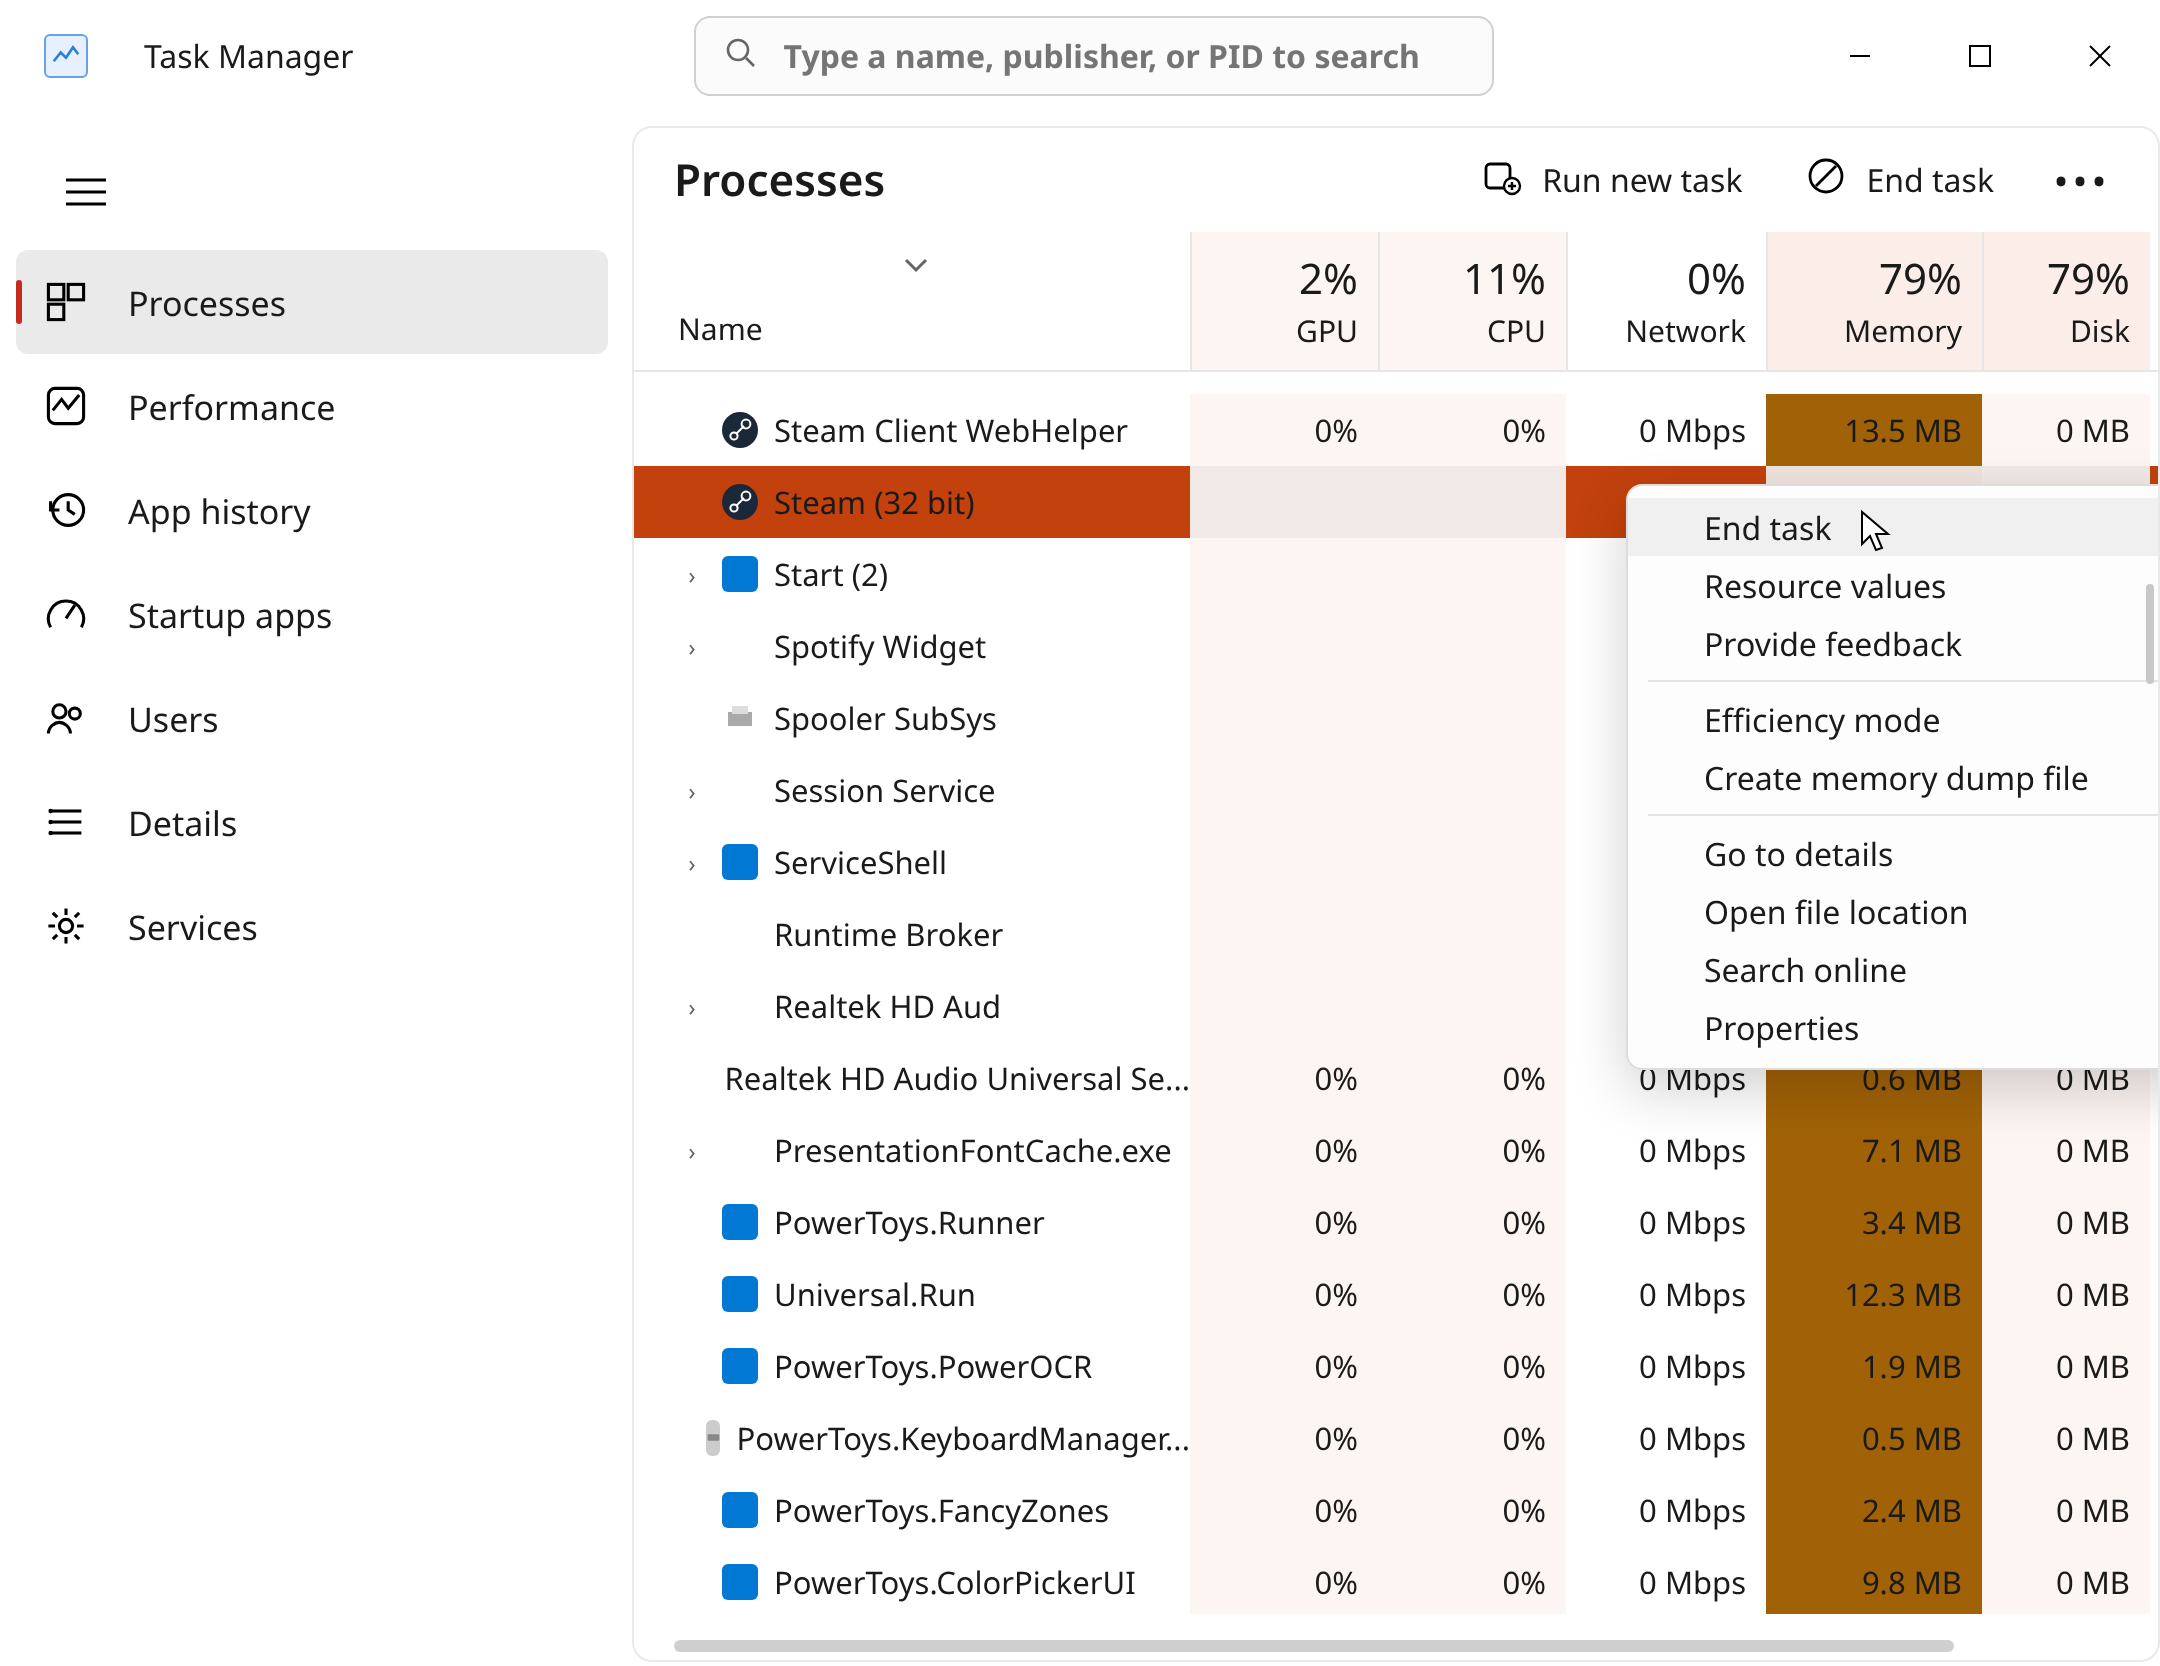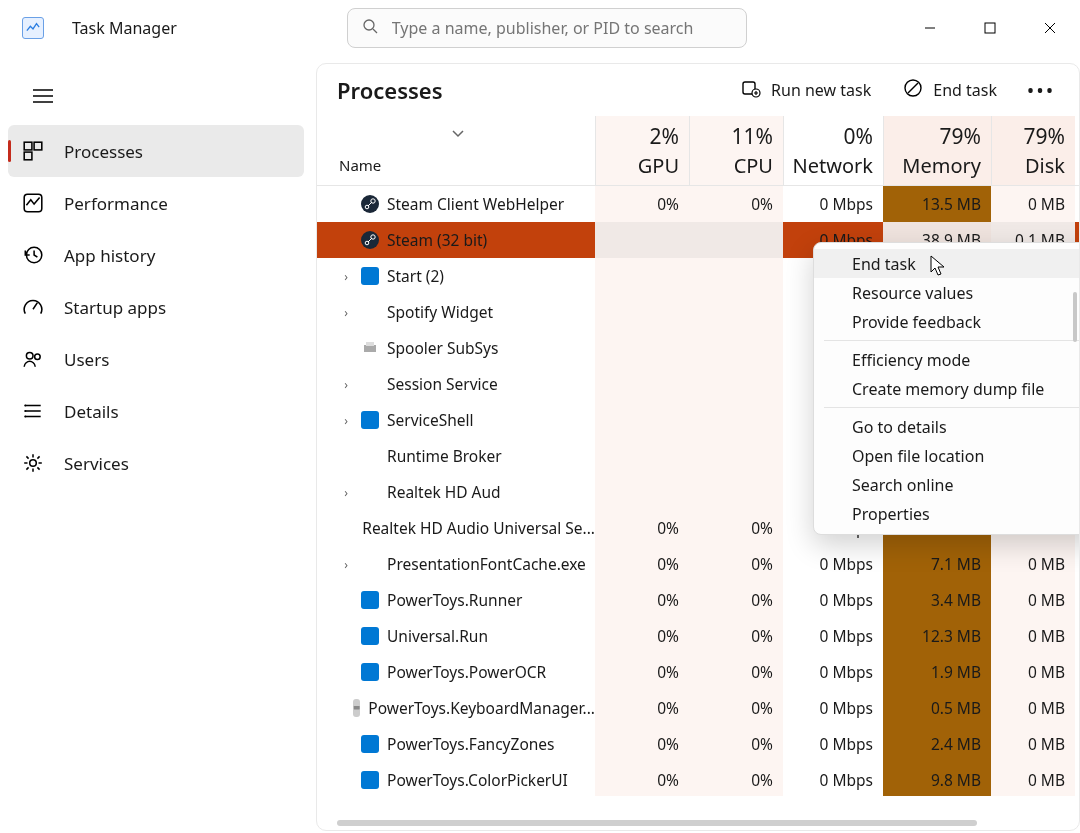--- a/index.html
+++ b/index.html
@@ -4,21 +4,21 @@
 <style>
   * { box-sizing: border-box; margin: 0; padding: 0; font-family: "Segoe UI", system-ui, sans-serif; }
   html, body { width: 1080px; height: 833px; overflow: hidden; background: #ffffff; color: #1a1a1a; }
 
   
   .titlebar { height: 55px; display: flex; align-items: center; padding-left: 22px; }
   .app-icon { width: 22px; height: 22px; background: #e6f0ff; border: 1px solid #6aa0e6; border-radius: 3px; display:flex;align-items:center;justify-content:center;}
   .app-icon svg { width:14px;height:14px;}
   .app-title { margin-left: 28px; font-size: 16px; }
   .searchbar { margin-left: 170px; width: 400px; height: 40px; border-radius: 8px; border: 1px solid #d0d0d0; background: #fbfbfb; display:flex; align-items:center; padding:0 14px; gap:14px;}
-  .searchbar input { border:none; background:transparent; outline:none; font-size:16px; color:#15803d; width:100%;}
+  .searchbar input { border:none; background:transparent; outline:none; font-size:16px; color:#15803d; width:100%;font-weight:bold;}
   .window-controls { margin-left:auto; display:flex; }
   .win-btn { width:60px; height:40px; display:flex; align-items:center; justify-content:center; }
   .win-btn svg { width:14px; height:14px; }
 
   
   .body { display:flex; height:778px; }
   .sidebar { width: 312px; padding-top: 18px; display:flex; flex-direction:column; background:#fff; }
   .hamburger { width:46px; height:46px; margin-left:20px; display:flex; align-items:center; justify-content:center; border-radius:6px;}
   .nav { margin-top:6px; padding-left:8px; padding-right:8px; }
   .nav-item { height:52px; display:flex; align-items:center; gap:20px; padding-left:14px; border-radius:6px; font-size:17px;}
@@ -36,26 +36,26 @@
   .hdr-btn { display:flex; align-items:center; gap:10px; font-size:16px; height:36px; padding:0 6px; border-radius:6px;}
   .hdr-btn svg { width:20px; height:20px;}
   .more-btn { width:36px; display:flex; justify-content:center;}
 
   
   .thead { height:70px; display:flex; border-bottom:1px solid #e6e6e6;}
   .th-name { width:278px; display:flex; align-items:flex-end; padding:0 0 10px 22px; font-size:15px; position:relative;}
   .th-name .sort-ind { position:absolute; top:6px; right:130px;}
   .th { border-left:1px solid #e6e6e6; display:flex; flex-direction:column; justify-content:center; align-items:flex-end; padding-right:10px;}
   .th .pct { font-size:21px; font-weight:400;}
-  .th .lbl { font-size:20px; margin-top:2px;text-align:right;}
+  .th .lbl { font-size:15px; margin-top:2px;text-align:right;}
   .col-gpu{width:94px;} .col-cpu{width:94px;} .col-net{width:100px;} .col-mem{width:108px;} .col-dsk{width:84px;}
   .heat-lo { background:#fdf5f2; }
   .heat-hi { background:#fbeee9; }
 
-  .tbody { height:610px; overflow:hidden;}
+  .tbody { height:610px; overflow:hidden;margin-top:11px;}
   .row { height:36px; display:flex; align-items:center;}
   .row.selected { background:#c2410c;}
   .cell-name { width:278px; display:flex; align-items:center; padding-left:22px; gap:8px; font-size:15.5px; white-space:nowrap; overflow:hidden;}
   .expander { width:14px; display:flex; justify-content:center; font-size:12px; color:#666;}
   .proc-icon { width:18px; height:18px; display:flex; align-items:center; justify-content:center; border-radius:3px;}
   .cell { display:flex; align-items:center; justify-content:flex-end; padding-right:10px; font-size:15.5px; height:100%;}
   .row .col-gpu, .row .col-cpu { } 
   .row .col-mem { }
 
   

